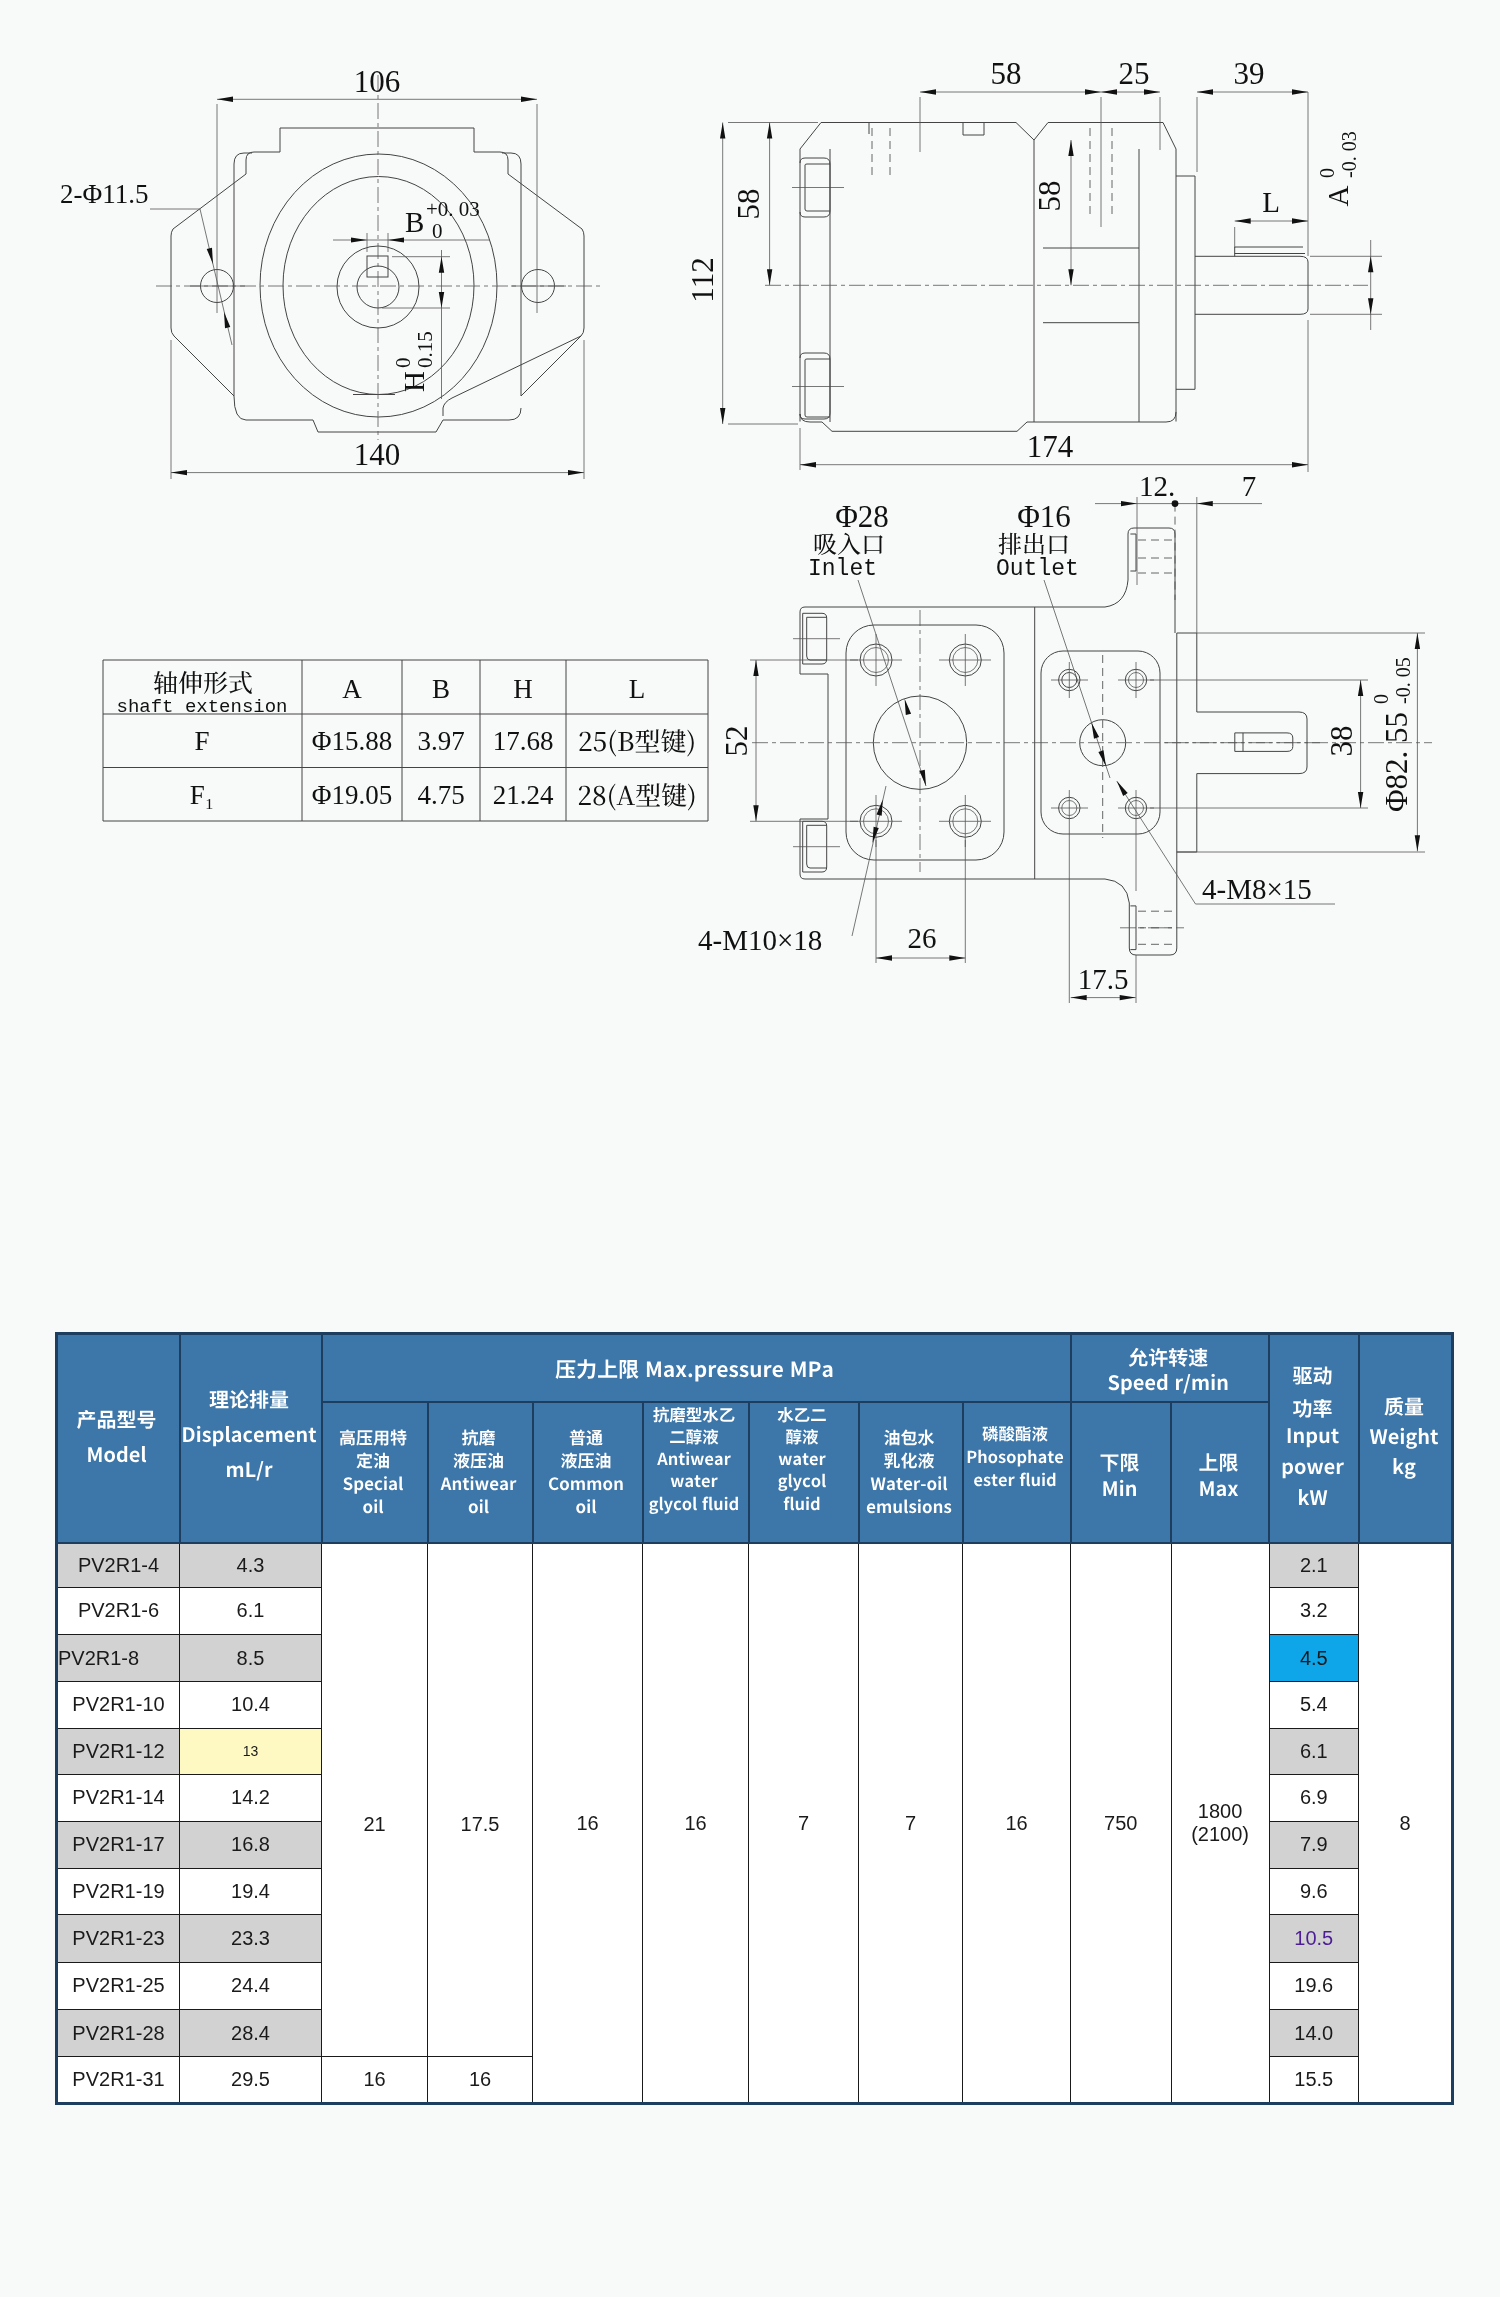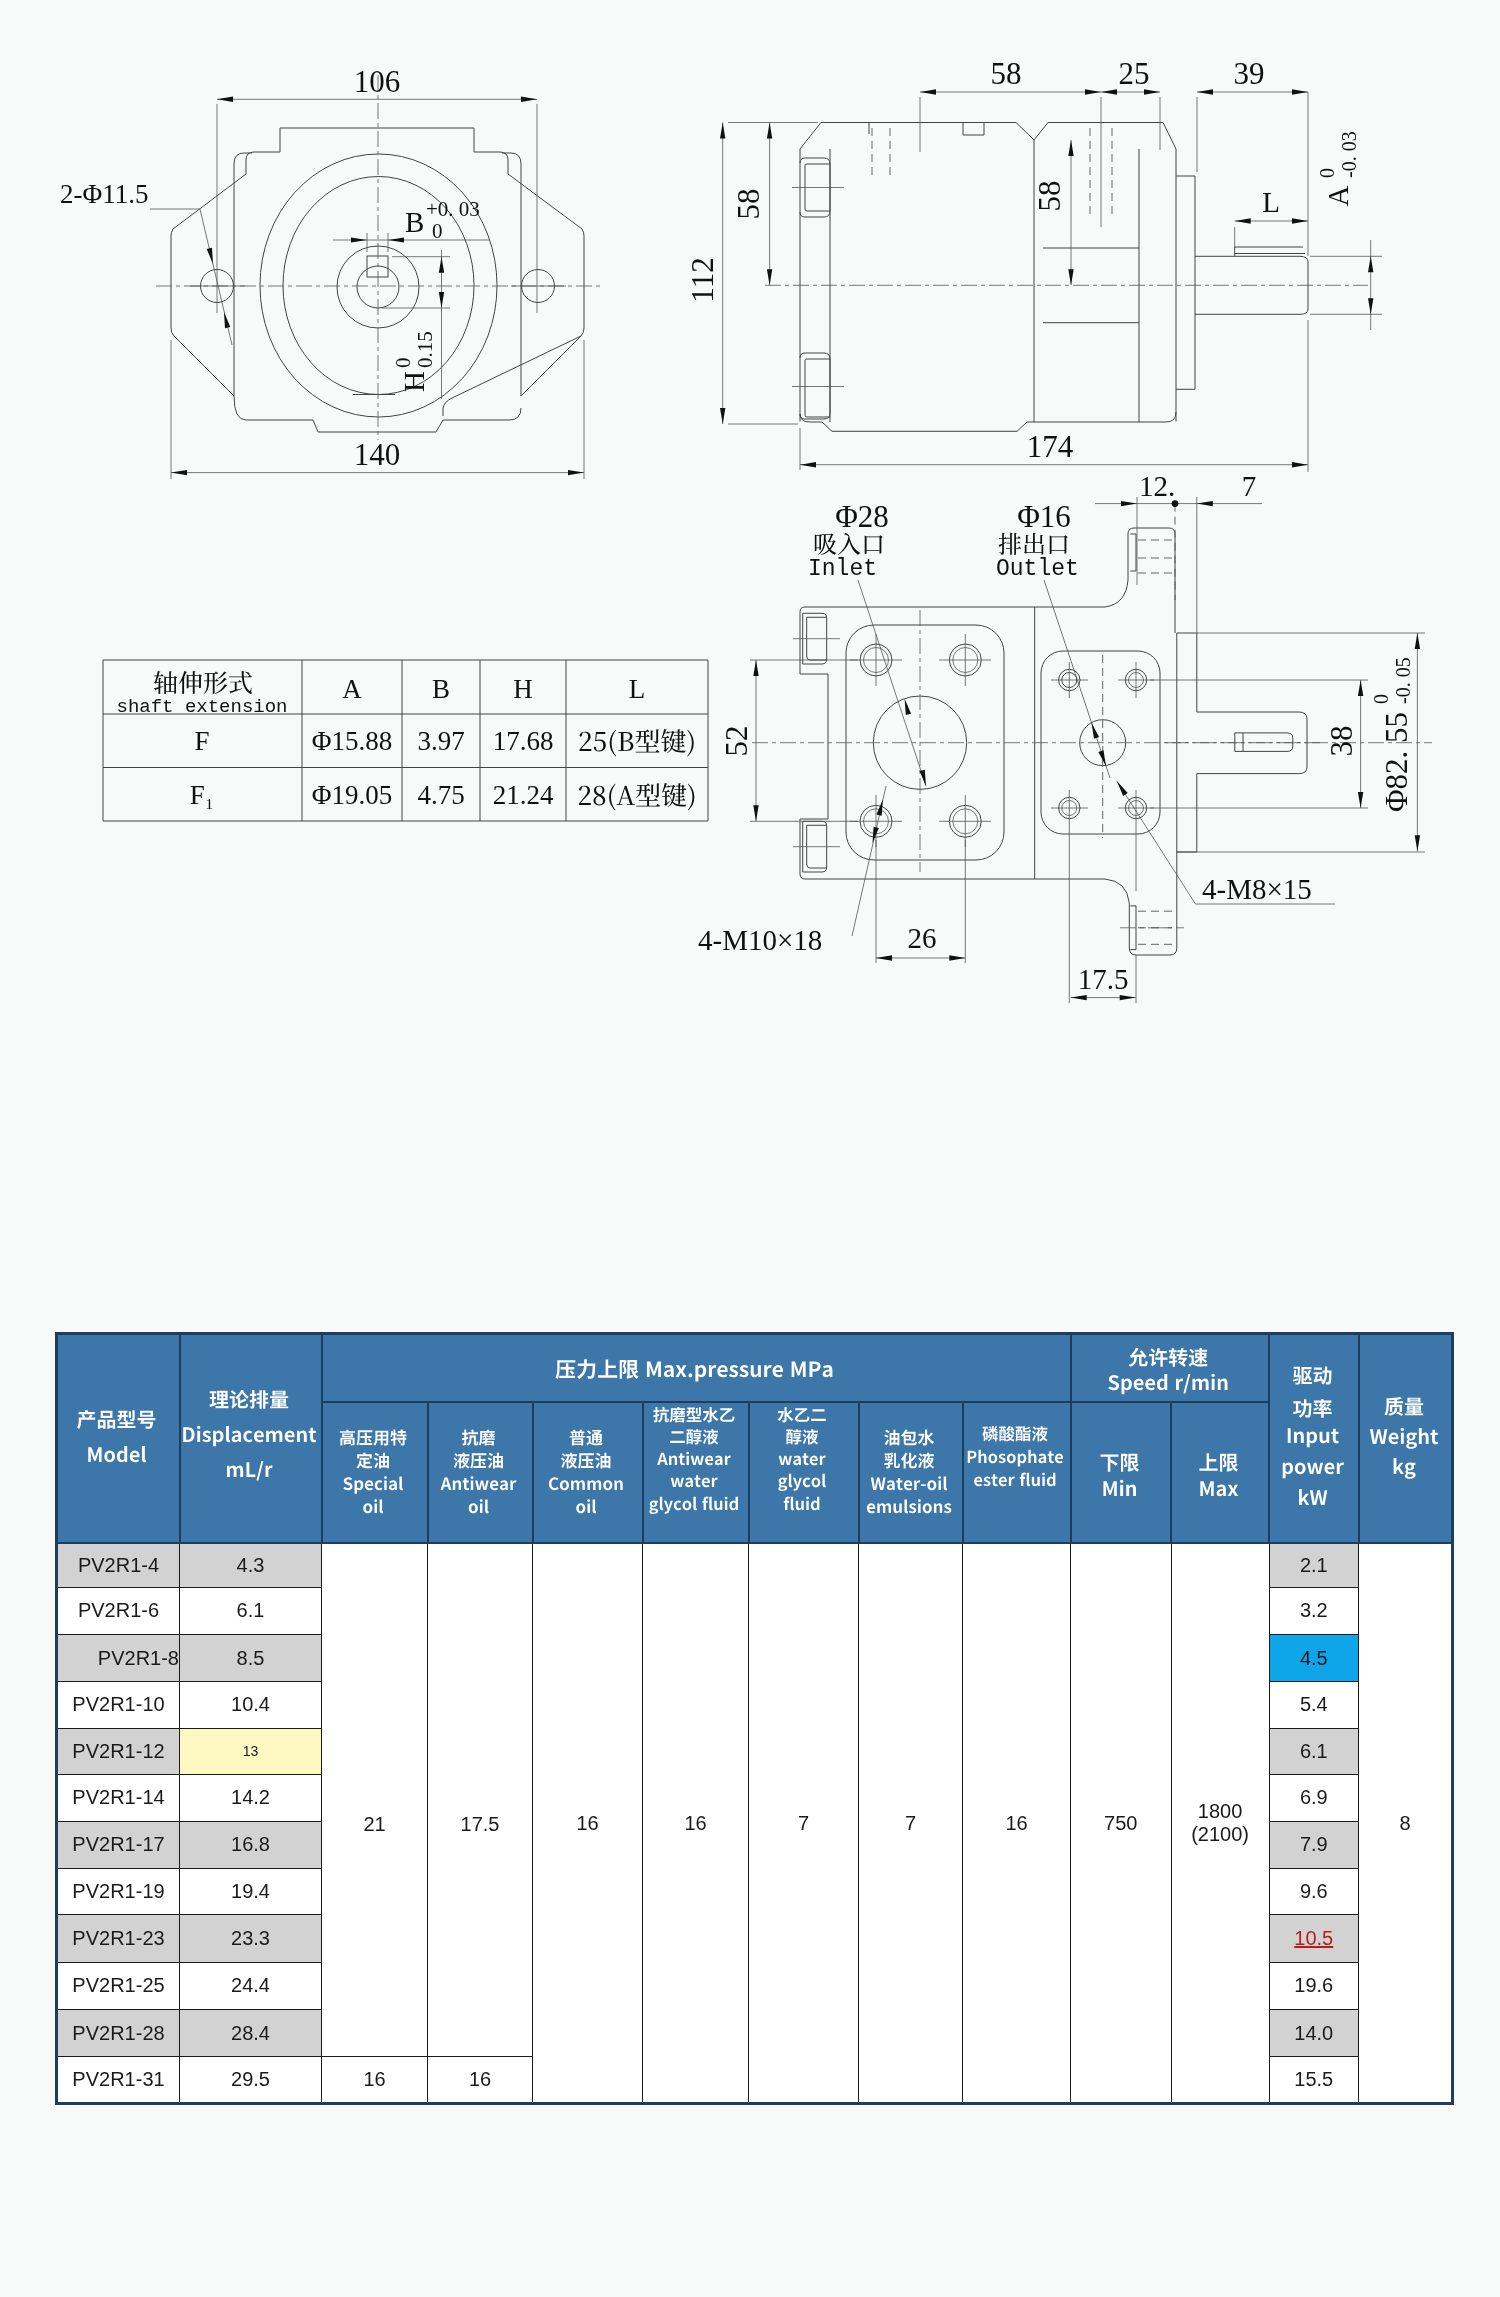--- a/index.html
+++ b/index.html
@@ -342,21 +342,21 @@
           <td rowspan="12" style="border:1px solid #1a1a1a;padding:0;text-align:center;vertical-align:middle;font-size:20px;color:#1a1a1a;">1800<br>(2100)</td>
           <td style="border:1px solid #1a1a1a;padding:0;text-align:center;vertical-align:middle;font-size:20px;color:#1a1a1a;background:#d2d2d2;">2.1</td>
           <td rowspan="12" style="border:1px solid #1a1a1a;padding:0;text-align:center;vertical-align:middle;font-size:20px;color:#1a1a1a;">8</td>
         </tr>
 <tr style="height:46.8px">
           <td style="border:1px solid #1a1a1a;padding:0;text-align:center;vertical-align:middle;font-size:20px;color:#1a1a1a;">PV2R1-6</td>
           <td style="border:1px solid #1a1a1a;padding:0;text-align:center;vertical-align:middle;font-size:20px;color:#1a1a1a;">6.1</td>
           <td style="border:1px solid #1a1a1a;padding:0;text-align:center;vertical-align:middle;font-size:20px;color:#1a1a1a;">3.2</td>
         </tr>
 <tr style="height:47.5px">
-          <td style="border:1px solid #1a1a1a;padding:0;text-align:right;vertical-align:middle;font-size:20px;color:#1a1a1a;background:#d2d2d2;">PV2R1-8</td>
+          <td style="border:1px solid #1a1a1a;padding:0;text-align:left;vertical-align:middle;font-size:20px;color:#1a1a1a;background:#d2d2d2;">PV2R1-8</td>
           <td style="border:1px solid #1a1a1a;padding:0;text-align:center;vertical-align:middle;font-size:20px;color:#1a1a1a;background:#d2d2d2;">8.5</td>
           <td style="border:1px solid #1a1a1a;padding:0;text-align:center;vertical-align:middle;font-size:20px;color:#1a1a1a;background:#0ea5e9;">4.5</td>
         </tr>
 <tr style="height:46.3px">
           <td style="border:1px solid #1a1a1a;padding:0;text-align:center;vertical-align:middle;font-size:20px;color:#1a1a1a;">PV2R1-10</td>
           <td style="border:1px solid #1a1a1a;padding:0;text-align:center;vertical-align:middle;font-size:20px;color:#1a1a1a;">10.4</td>
           <td style="border:1px solid #1a1a1a;padding:0;text-align:center;vertical-align:middle;font-size:20px;color:#1a1a1a;">5.4</td>
         </tr>
 <tr style="height:46.2px">
           <td style="border:1px solid #1a1a1a;padding:0;text-align:center;vertical-align:middle;font-size:20px;color:#1a1a1a;background:#d2d2d2;">PV2R1-12</td>
@@ -374,21 +374,21 @@
           <td style="border:1px solid #1a1a1a;padding:0;text-align:center;vertical-align:middle;font-size:20px;color:#1a1a1a;background:#d2d2d2;">7.9</td>
         </tr>
 <tr style="height:46.3px">
           <td style="border:1px solid #1a1a1a;padding:0;text-align:center;vertical-align:middle;font-size:20px;color:#1a1a1a;">PV2R1-19</td>
           <td style="border:1px solid #1a1a1a;padding:0;text-align:center;vertical-align:middle;font-size:20px;color:#1a1a1a;">19.4</td>
           <td style="border:1px solid #1a1a1a;padding:0;text-align:center;vertical-align:middle;font-size:20px;color:#1a1a1a;">9.6</td>
         </tr>
 <tr style="height:46.7px">
           <td style="border:1px solid #1a1a1a;padding:12px;text-align:center;vertical-align:middle;font-size:20px;color:#1a1a1a;background:#d2d2d2;">PV2R1-23</td>
           <td style="border:1px solid #1a1a1a;padding:0;text-align:center;vertical-align:middle;font-size:20px;color:#1a1a1a;background:#d2d2d2;">23.3</td>
-          <td style="border:1px solid #1a1a1a;padding:0;text-align:center;vertical-align:middle;font-size:20px;color:#b91c1c;background:#d2d2d2;text-decoration:underline;">10.5</td>
+          <td style="border:1px solid #1a1a1a;padding:0;text-align:center;vertical-align:middle;font-size:20px;color:#4c1d95;background:#d2d2d2;">10.5</td>
         </tr>
 <tr style="height:47.1px">
           <td style="border:1px solid #1a1a1a;padding:0;text-align:center;vertical-align:middle;font-size:20px;color:#1a1a1a;">PV2R1-25</td>
           <td style="border:1px solid #1a1a1a;padding:0;text-align:center;vertical-align:middle;font-size:20px;color:#1a1a1a;">24.4</td>
           <td style="border:1px solid #1a1a1a;padding:0;text-align:center;vertical-align:middle;font-size:20px;color:#1a1a1a;">19.6</td>
         </tr>
 <tr style="height:47.5px">
           <td style="border:1px solid #1a1a1a;padding:0;text-align:center;vertical-align:middle;font-size:20px;color:#1a1a1a;background:#d2d2d2;">PV2R1-28</td>
           <td style="border:1px solid #1a1a1a;padding:0;text-align:center;vertical-align:middle;font-size:20px;color:#1a1a1a;background:#d2d2d2;">28.4</td>
           <td style="border:1px solid #1a1a1a;padding:0;text-align:center;vertical-align:middle;font-size:20px;color:#1a1a1a;background:#d2d2d2;">14.0</td>

